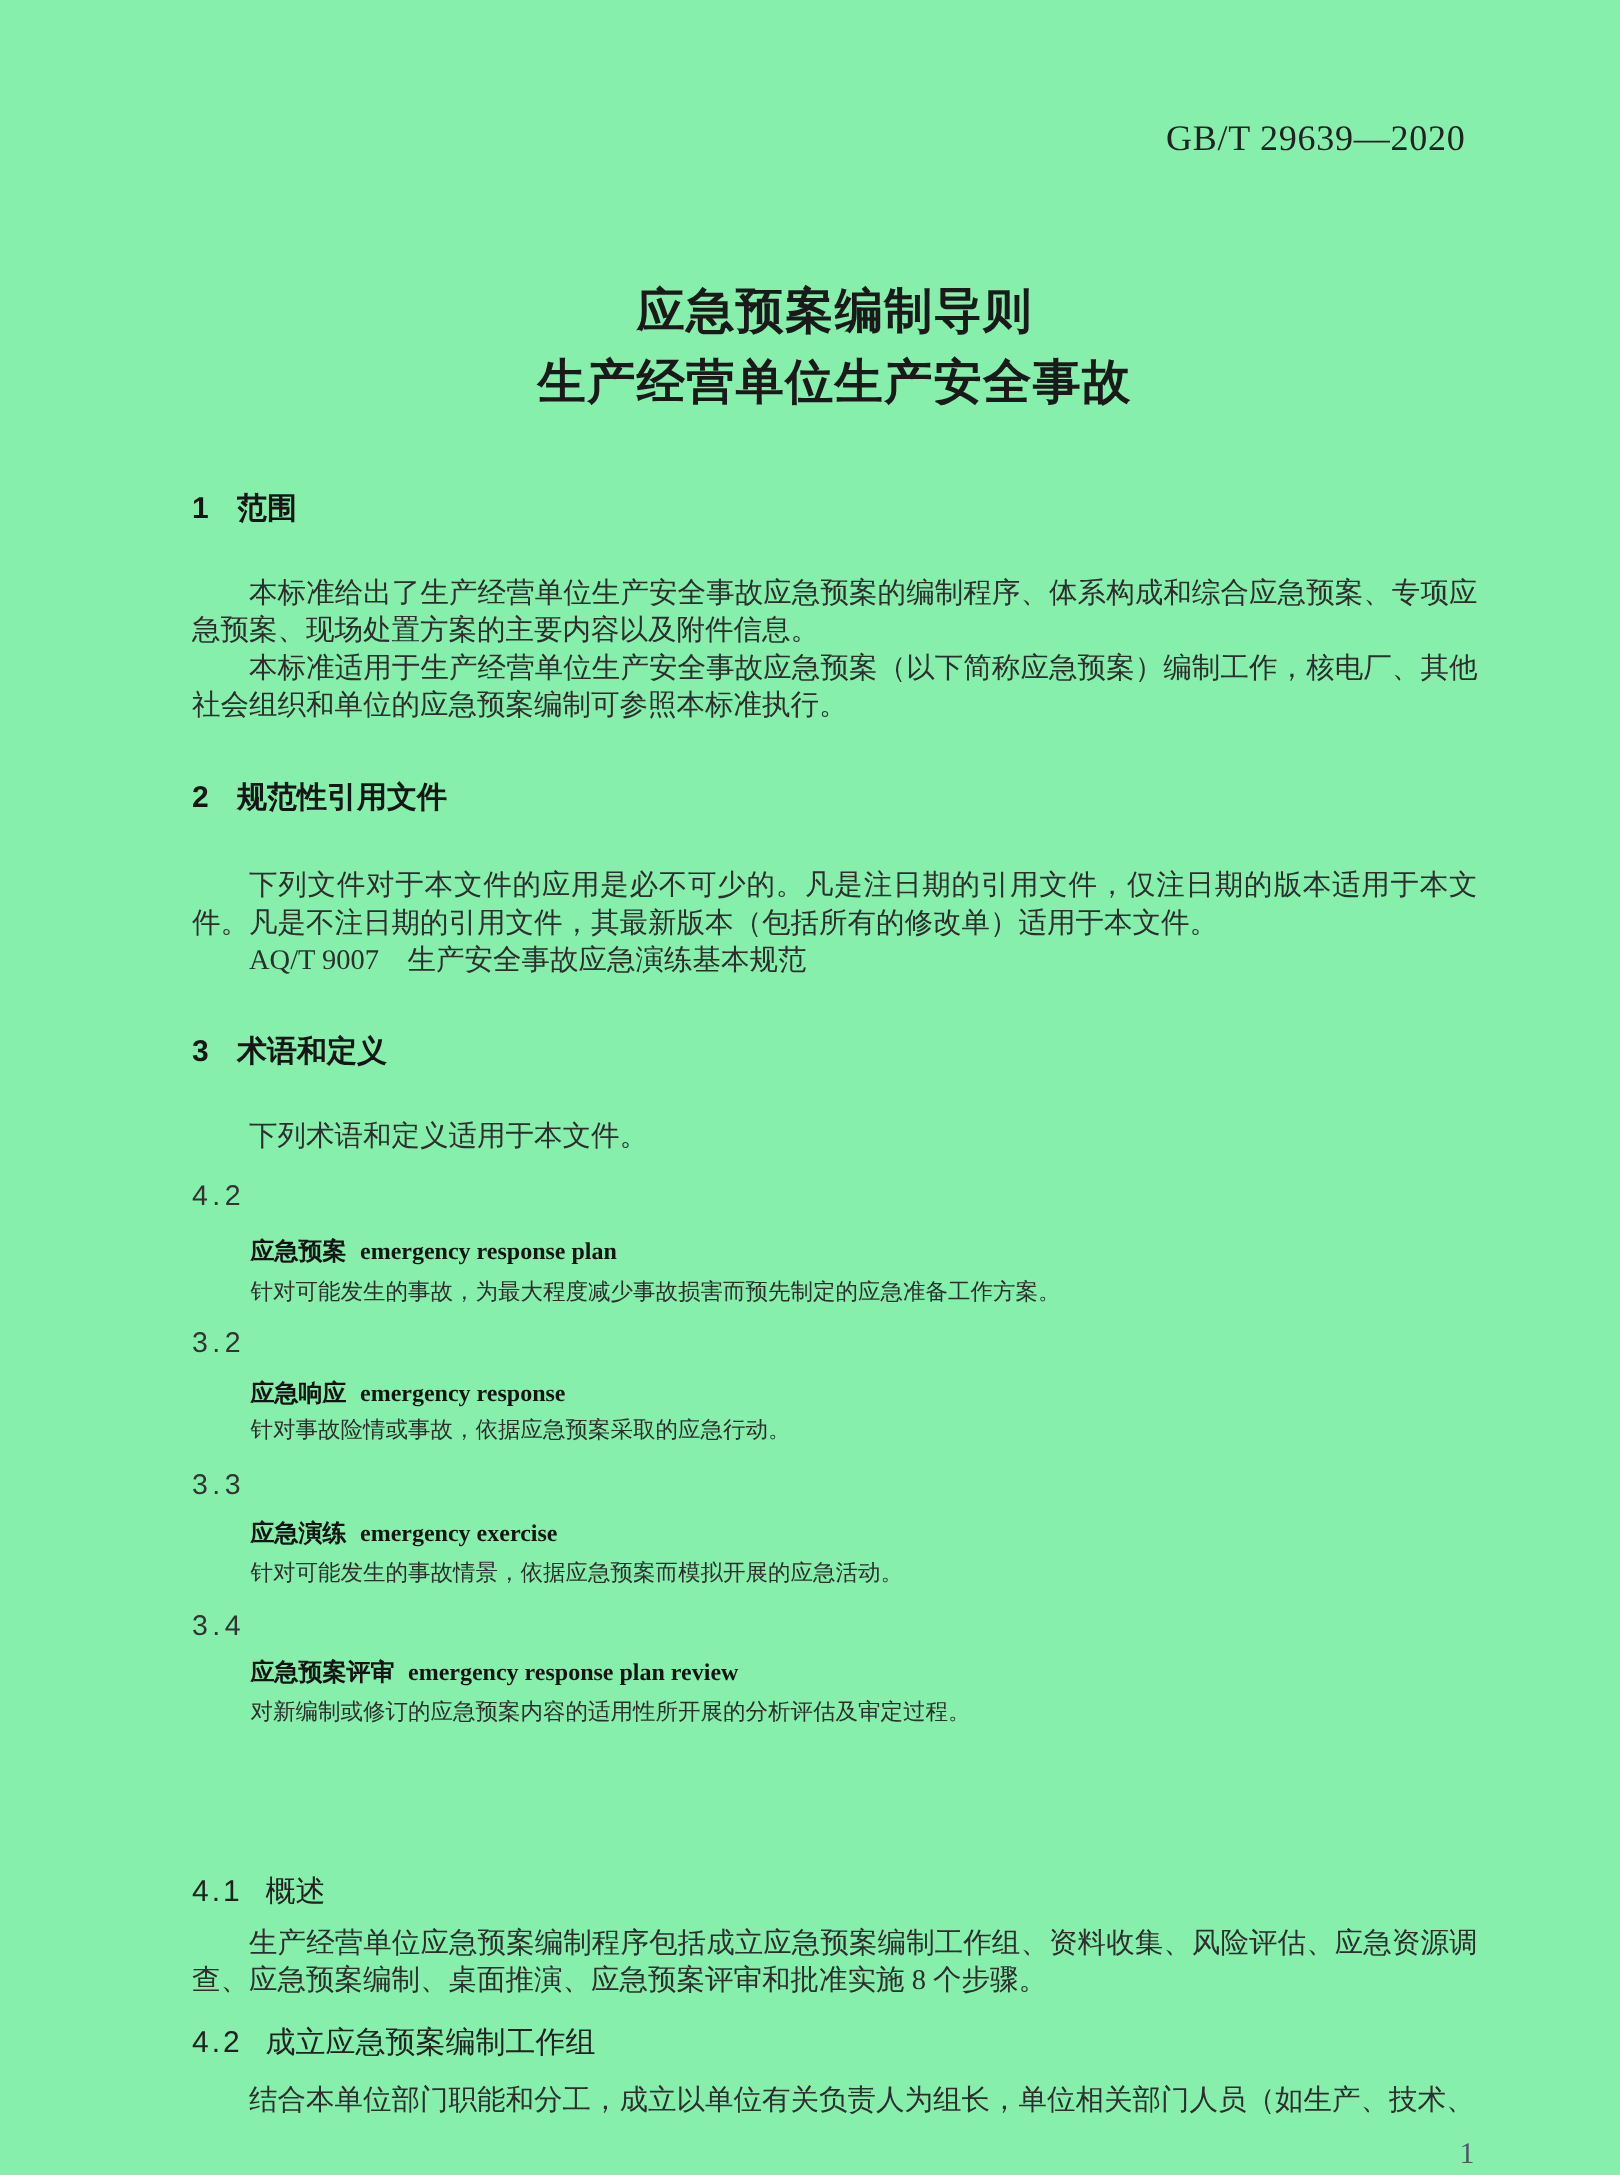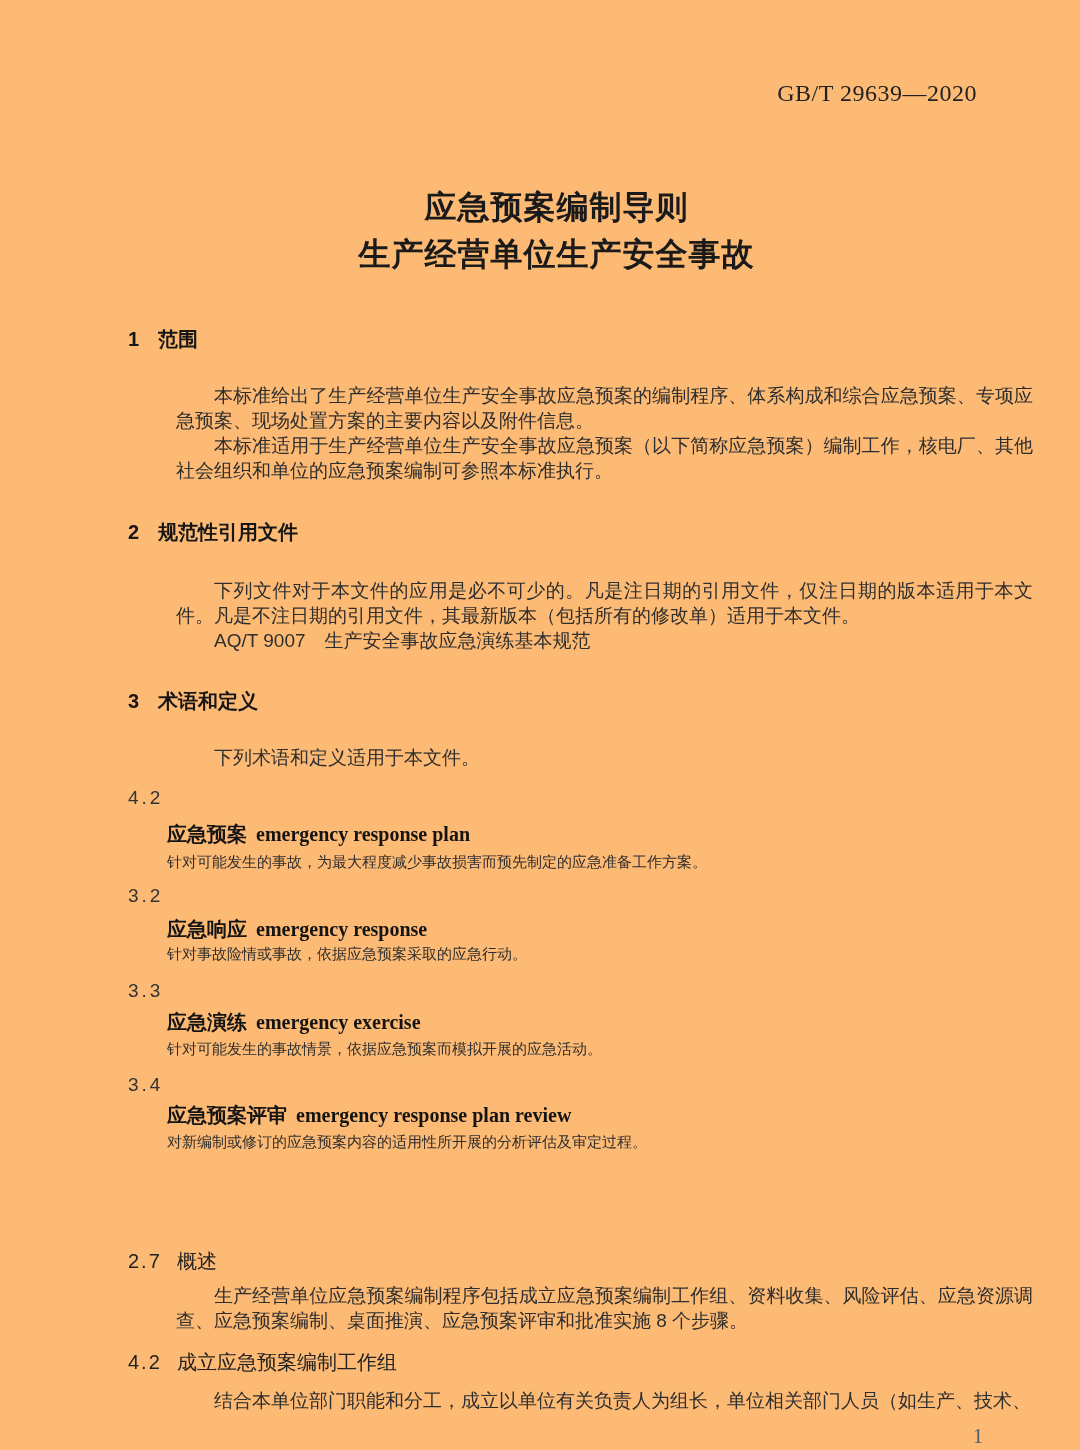--- a/index.html
+++ b/index.html
@@ -1,21 +1,21 @@
 <!DOCTYPE html>
 <html><head>
 <meta charset="utf-8">
 <style>
   html, body { margin: 0; padding: 0; background: #e8e8e8; }
   .page {
     position: relative;
     width: 1080px;
     height: 1450px;
     margin: 0 auto;
-    background: #fdba74;
+    background: #86efac;
     overflow: hidden;
     font-family: "Liberation Serif", serif;
     color: #2e2e2e;
   }
   
   .doc-number {
     position: absolute;
     top: 80px;
     right: 103px;
     font-family: "Liberation Serif", serif;
@@ -62,44 +62,43 @@
     line-height: 26px;
     color: #222;
   }
   .sub-num { display: inline-block; min-width: 49px; letter-spacing: 2px; }
 
   
   .body-block {
     position: absolute;
     left: 128px;
     width: 857px;
-    font-family: Liberation Sans, sans-serif;
+    font-family: Liberation Serif, serif;
     font-size: 19px;
     line-height: 25px;
     text-align: justify;
     color: #2e2e2e;
-    margin-left: 48px;
   }
   .body-block p { margin: 0; text-indent: 2em; }
 
   
   .term-label {
     position: absolute;
     left: 128px;
     font-family: "Liberation Sans", sans-serif;
     font-size: 19px;
     line-height: 25px;
     letter-spacing: 3px;
     color: #333;
   }
   .term-head {
     position: absolute;
     left: 167px;
     width: 818px;
-    font-size: 20px;
+    font-size: 16px;
     line-height: 25px;
     font-weight: 700;
     color: #141414;
     white-space: nowrap;
   }
   .term-zh { font-family: "Liberation Sans", sans-serif; margin-right: 9px; }
   .term-en { font-family: "Liberation Serif", serif; }
   .term-def {
     position: absolute;
     left: 167px;
@@ -174,21 +173,21 @@
   <div class="term-def" style="top:1037px">针对可能发生的事故情景，依据应急预案而模拟开展的应急活动。</div>
 
   <div class="term-label" style="top:1072px">3.4</div>
   <div class="term-head" style="top:1103px">
     <span class="term-zh">应急预案评审</span><span class="term-en">emergency response plan review</span>
   </div>
   <div class="term-def" style="top:1130px">对新编制或修订的应急预案内容的适用性所开展的分析评估及审定过程。</div>
 
 
   <div class="sub-h" style="top:1248px">
-    <span class="sub-num">2.7</span><span>概述</span>
+    <span class="sub-num">4.1</span><span>概述</span>
   </div>
   <div class="body-block" style="top:1283px">
     <p>生产经营单位应急预案编制程序包括成立应急预案编制工作组、资料收集、风险评估、应急资源调查、应急预案编制、桌面推演、应急预案评审和批准实施 8 个步骤。</p>
   </div>
 
   <div class="sub-h" style="top:1349px">
     <span class="sub-num">4.2</span><span>成立应急预案编制工作组</span>
   </div>
   <div class="body-block" style="top:1388px">
     <p>结合本单位部门职能和分工，成立以单位有关负责人为组长，单位相关部门人员（如生产、技术、</p>

